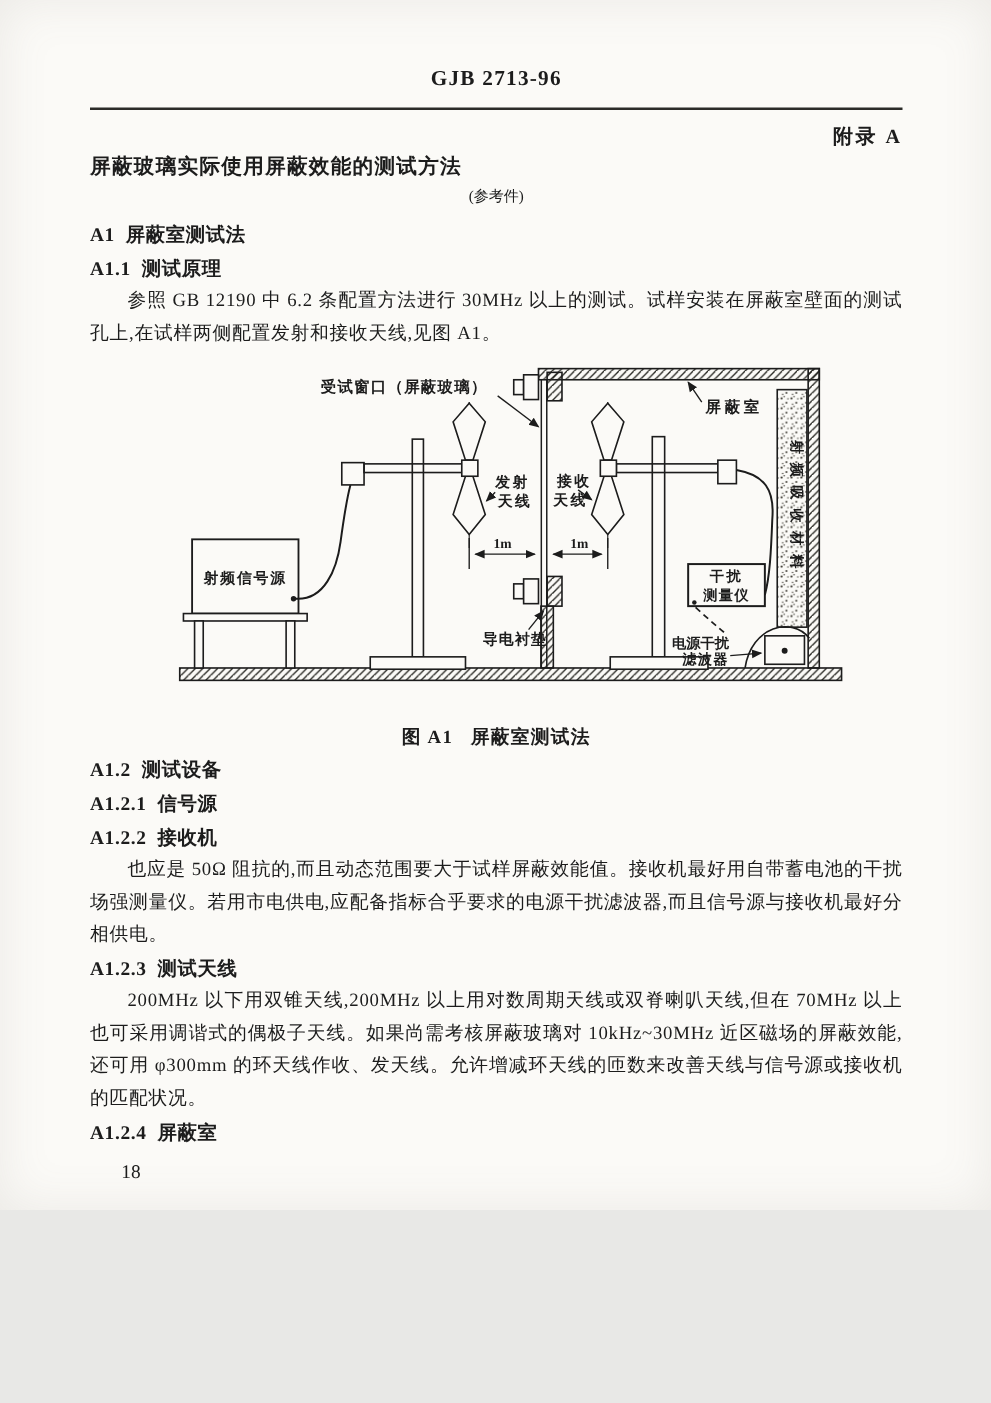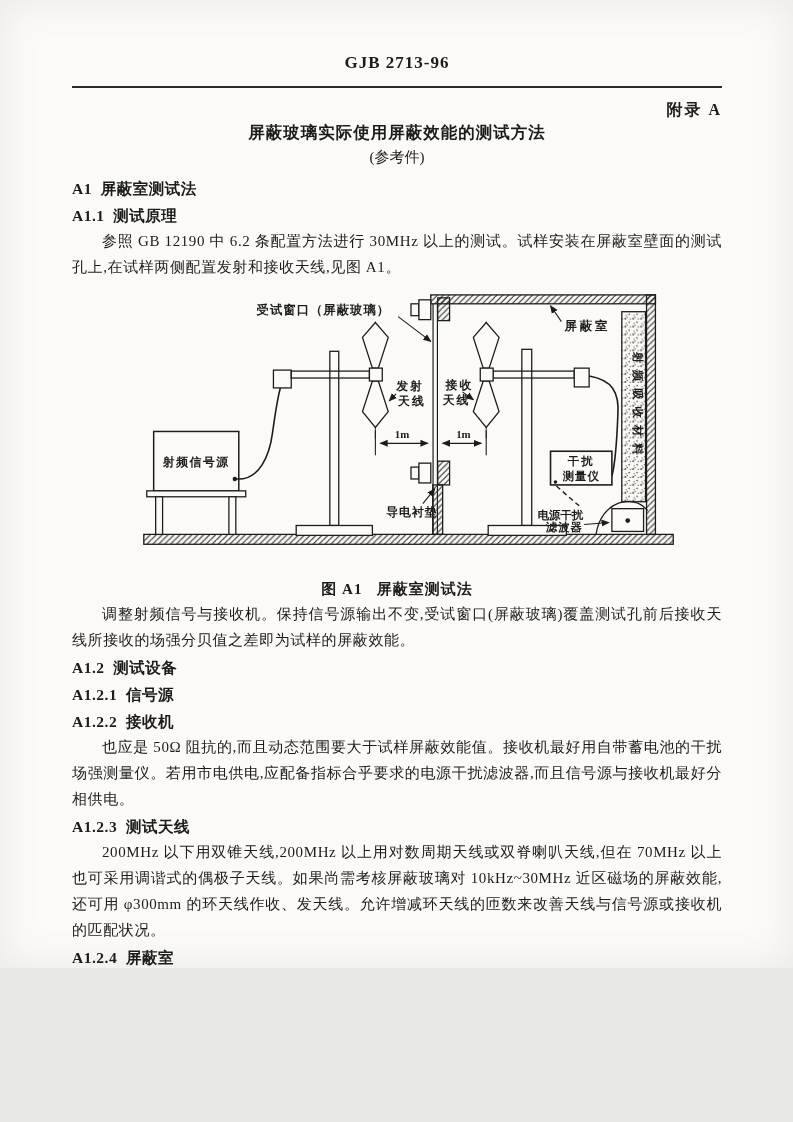--- a/index.html
+++ b/index.html
@@ -10,22 +10,22 @@
     background:#fbfaf7;
     color:#1c1c1c;
     font-family:"Liberation Serif","DejaVu Serif",serif;
     overflow:hidden;
     box-shadow:inset 0 0 40px rgba(120,115,105,.12);
   }
   .content{position:absolute;left:72px;top:52px;width:650px;}
   .doc-header{text-align:center;font-size:17px;font-weight:bold;letter-spacing:1px;line-height:22px;}
   .rule{border:none;border-top:2.3px solid #2b2b28;margin:12px 0 10px 0;}
   .appendix{ text-align:right;font-size:16px;font-weight:bold;line-height:23px;letter-spacing:2px;}
-  .doc-title{text-align:center;font-size:16.5px;font-weight:bold;line-height:24px;letter-spacing:1px;}
-  .doc-subtitle{text-align:center;font-size:15px;line-height:24px;}
+  .doc-title{font-size:16.5px;font-weight:bold;line-height:24px;letter-spacing:1px;}
+  .doc-subtitle{text-align:center;font-size:12px;line-height:24px;}
   .h{font-size:15.5px;font-weight:bold;line-height:25px;margin-top:2px;white-space:pre-wrap;letter-spacing:.5px;}
   .p{font-size:15px;line-height:26px;text-align:justify;text-indent:2em;letter-spacing:.6px;white-space:pre-wrap;}
   .fig-wrap{margin:5px 0 0 58px;width:560px;}
   .fig-caption{text-align:center;font-size:15px;font-weight:bold;line-height:24px;margin-top:1px;white-space:pre-wrap;letter-spacing:1px;font-family:Liberation Serif, serif;}
   .pageno{font-size:15.5px;line-height:22px;margin-top:8px;padding-left:25px;}
   .watermark{
     position:absolute;left:0;right:0;top:1085px;text-align:center;
     font-size:13px;color:#b7b5b0;letter-spacing:1.5px;
     font-family:Liberation Sans, sans-serif;
   }
@@ -184,21 +184,20 @@
           <text x="453" y="197" text-anchor="middle" font-size="11.5" letter-spacing="1">测量仪</text>
           <text x="256" y="233" font-size="12" letter-spacing="1">导电衬垫</text>
           <text x="432" y="236" text-anchor="middle" font-size="11.5">电源干扰</text>
           <text x="436" y="249" text-anchor="middle" font-size="11.5" letter-spacing="1">滤波器</text>
         </g>
       </svg>
     </div>
 
     <div class="fig-caption">图 A1   屏蔽室测试法</div>
 
-    <div class="p">调整射频信号与接收机。保持信号源输出不变,受试窗口(屏蔽玻璃)覆盖测试孔前后接收天线所接收的场强分贝值之差即为试样的屏蔽效能。</div>
 
     <div class="h">A1.2  测试设备</div>
     <div class="h">A1.2.1  信号源</div>
 
     <div class="h">A1.2.2  接收机</div>
     <div class="p">也应是 50Ω 阻抗的,而且动态范围要大于试样屏蔽效能值。接收机最好用自带蓄电池的干扰场强测量仪。若用市电供电,应配备指标合乎要求的电源干扰滤波器,而且信号源与接收机最好分相供电。</div>
 
     <div class="h">A1.2.3  测试天线</div>
     <div class="p">200MHz 以下用双锥天线,200MHz 以上用对数周期天线或双脊喇叭天线,但在 70MHz 以上也可采用调谐式的偶极子天线。如果尚需考核屏蔽玻璃对 10kHz~30MHz 近区磁场的屏蔽效能,还可用 φ300mm 的环天线作收、发天线。允许增减环天线的匝数来改善天线与信号源或接收机的匹配状况。</div>
 

